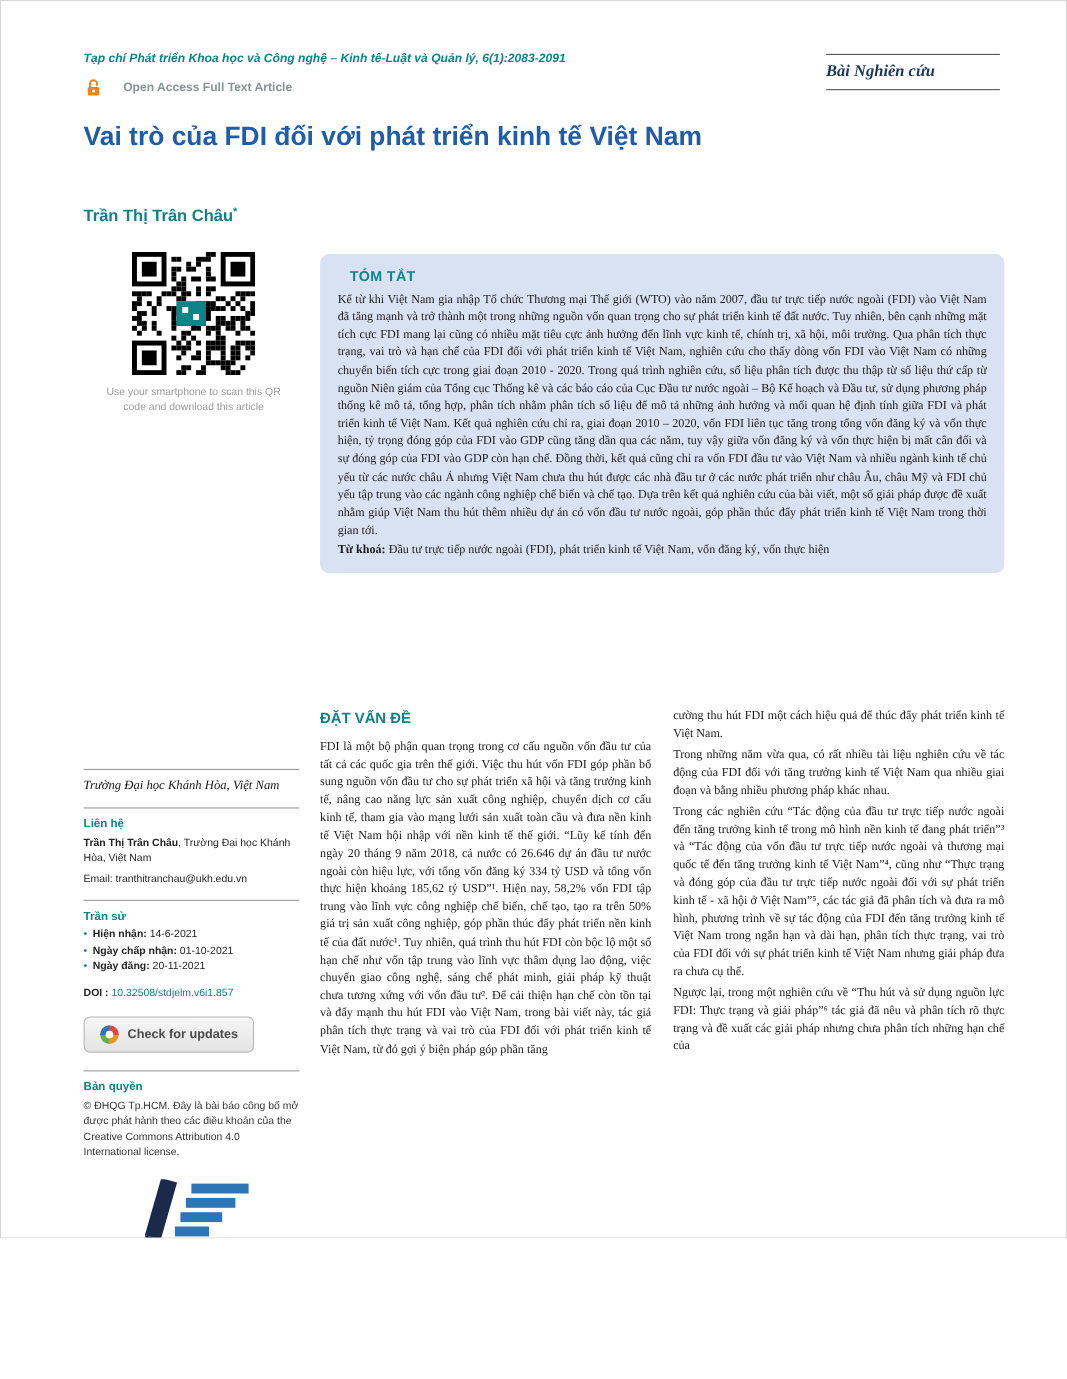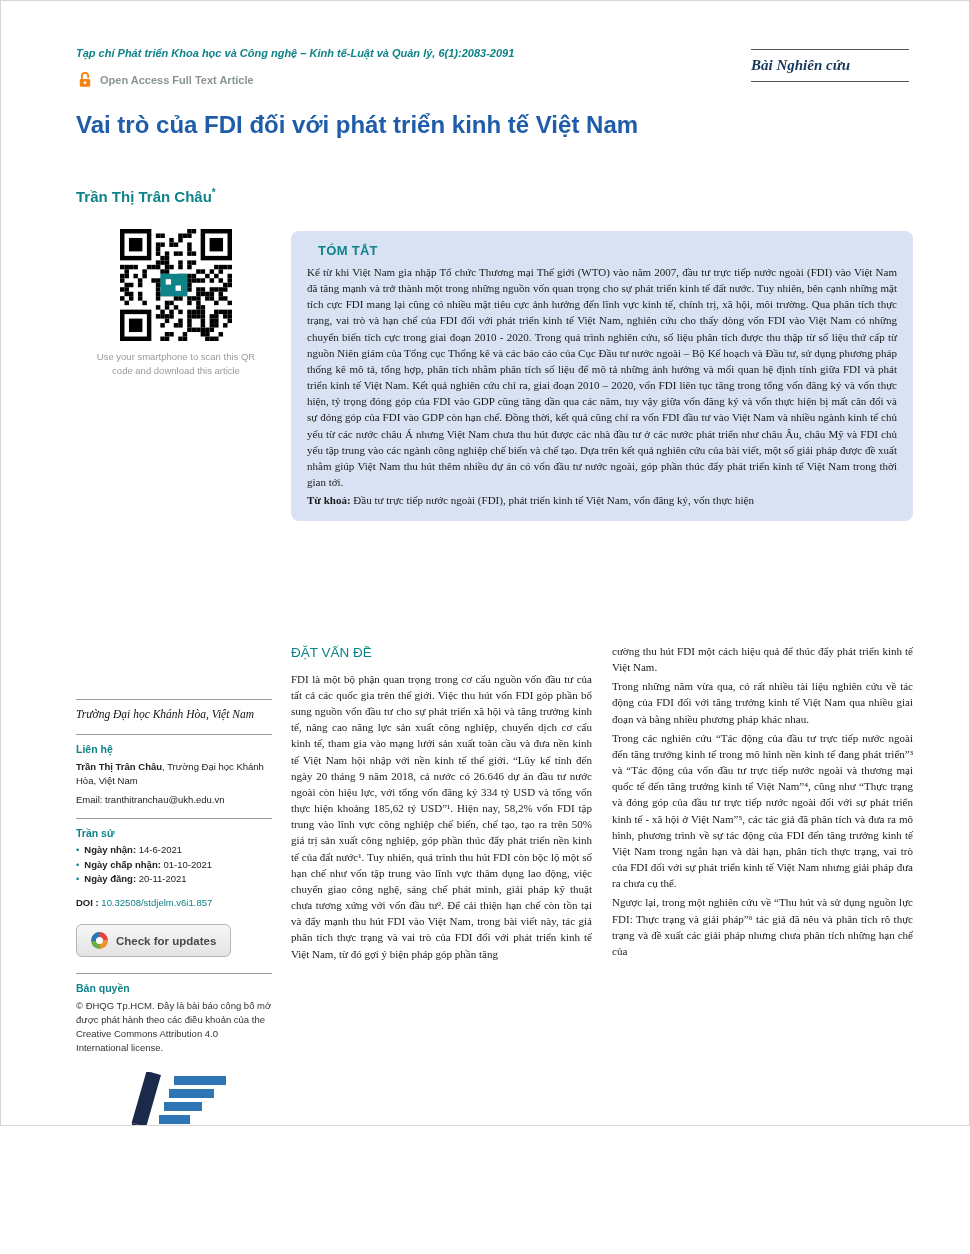--- a/index.html
+++ b/index.html
@@ -17,21 +17,21 @@
     font-family:"Liberation Serif","DejaVu Serif",serif;color:#1a1a1a;
     border:1px solid #d6d6d6;overflow:hidden;margin:0 auto;
   }
 
   .journal-line{
     position:absolute;left:75px;top:46px;width:620px;
     font-family:"Liberation Sans","DejaVu Sans",sans-serif;
     font-style:italic;font-weight:bold;font-size:11px;color:var(--accent);
   }
   .open-access{
-    position:absolute;left:75px;top:70px;display:flex;align-items:center;gap:6px;
+    position:absolute;left:75px;top:70px;display:flex;align-items:center;gap:18px;
     font-family:"Liberation Sans","DejaVu Sans",sans-serif;
     font-size:11px;font-weight:bold;color:#8a9494;
   }
   .article-type{
     position:absolute;right:60px;top:48px;width:158px;text-align:left;
     border-top:1px solid #555;border-bottom:1px solid #555;padding:7px 0;
     font-weight:bold;font-style:italic;font-size:15px;color:var(--navy);
   }
   .title{
     position:absolute;left:75px;top:110px;width:835px;margin:0;
@@ -62,21 +62,21 @@
     letter-spacing:.3px;margin:0 11px 6px;
   }
   .abstract-text{margin:0;font-size:11px;line-height:1.47;text-align:justify;}
   .abstract-keywords{margin:2px 0 0;font-size:11px;line-height:1.47;text-align:justify;}
 
   .columns{position:absolute;left:290px;top:642px;width:622px;display:flex;gap:20px;}
   .col{width:301px;font-size:11px;line-height:1.47;text-align:justify;}
   .col p{margin:0 0 3px;}
   .section-heading{
     font-family:"Liberation Sans","DejaVu Sans",sans-serif;
-    font-size:13.5px;font-weight:normal;color:var(--accent);margin:0 0 8px;
+    font-size:13.5px;font-weight:bold;color:var(--accent);margin:0 0 8px;
   }
   .section-heading.mt{margin-top:9px;}
 
   .sidebar{
     position:absolute;left:75px;top:698px;width:196px;
     font-family:"Liberation Sans","DejaVu Sans",sans-serif;color:#222;
   }
   .side-rule{border-top:1px solid #9a9a9a;margin:0 0 8px;}
   .affiliation{
     font-family:"Liberation Serif","DejaVu Serif",serif;font-style:italic;
@@ -402,21 +402,21 @@
     </div>
     <div class="side-text email-line">
       <span>Email: </span><span class="email">tranthitranchau@ukh.edu.vn</span>
     </div>
 
     <div class="side-rule"></div>
     <div class="side-heading">Trần sử</div>
     <div class="history">
       <div class="history-item">
         <span class="bullet">•</span>
-        <span><b>Ngày nhận:</b> <span>14-6-2021</span></span>
+        <span><b>Hiện nhận:</b> <span>14-6-2021</span></span>
       </div>
       <div class="history-item">
         <span class="bullet">•</span>
         <span><b>Ngày chấp nhận:</b> <span>01-10-2021</span></span>
       </div>
       <div class="history-item">
         <span class="bullet">•</span>
         <span><b>Ngày đăng:</b> <span>20-11-2021</span></span>
       </div>
     </div>

